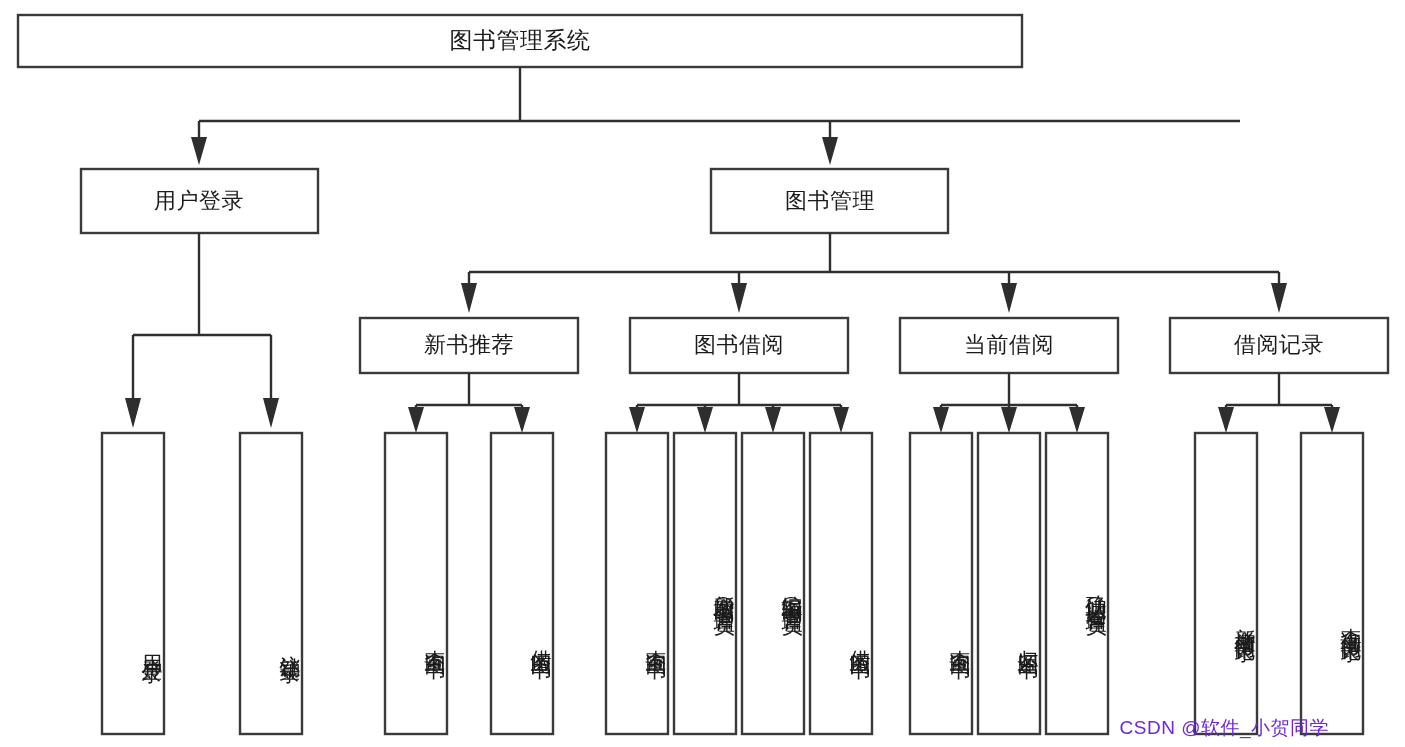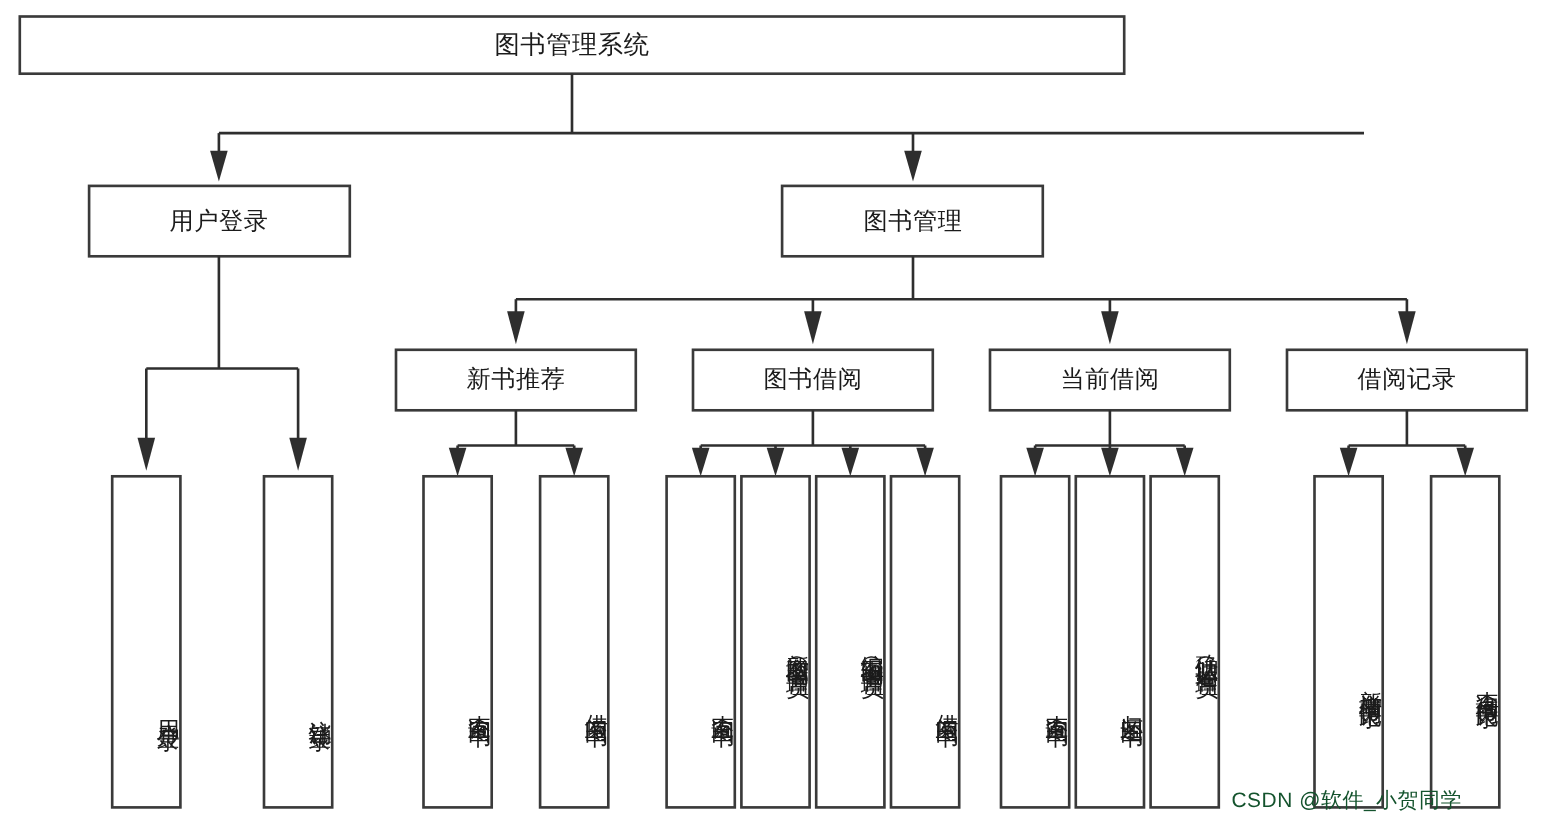--- a/index.html
+++ b/index.html
@@ -73,21 +73,21 @@
     white-space: nowrap;
     pointer-events: none;
     user-select: none;
   }
   .watermark {
     position: absolute;
     right: 8px;
     bottom: 6px;
     font-family: "Liberation Sans", "DejaVu Sans", sans-serif;
     font-size: 19px;
-    color: #14532d;
+    color: #6d28d9;
     letter-spacing: 0.5px;
     white-space: nowrap;
   }
 </style>
 </head>
 <body>
 
 <div id="diagram-root">
 
   <svg class="diagram-canvas" viewBox="0 0 1405 747" xmlns="http://www.w3.org/2000/svg">

